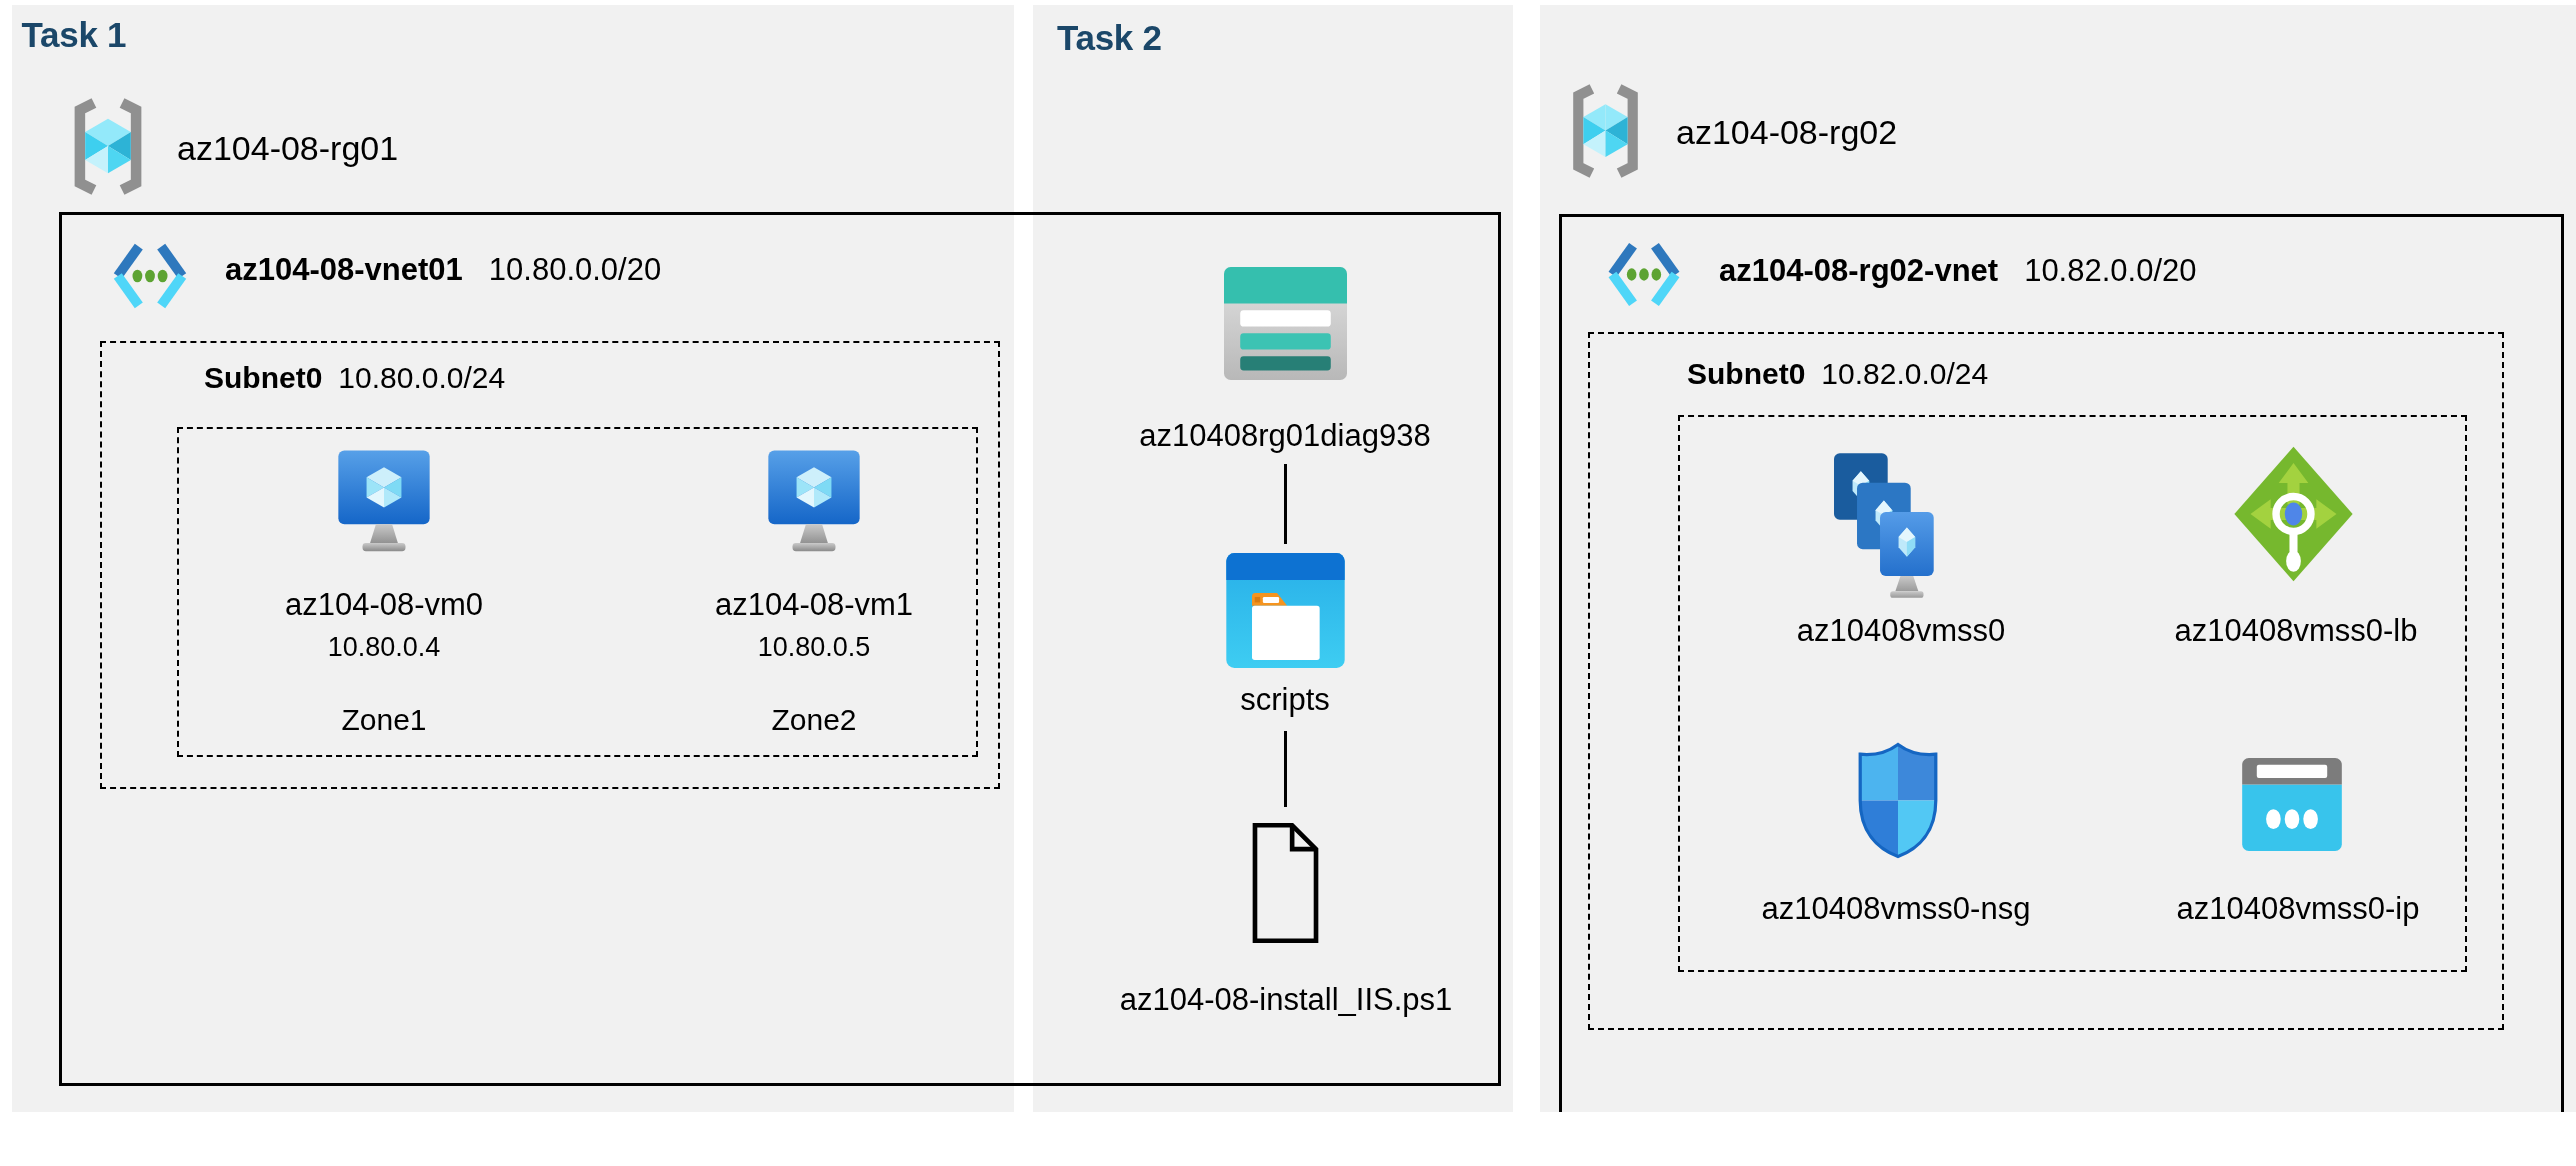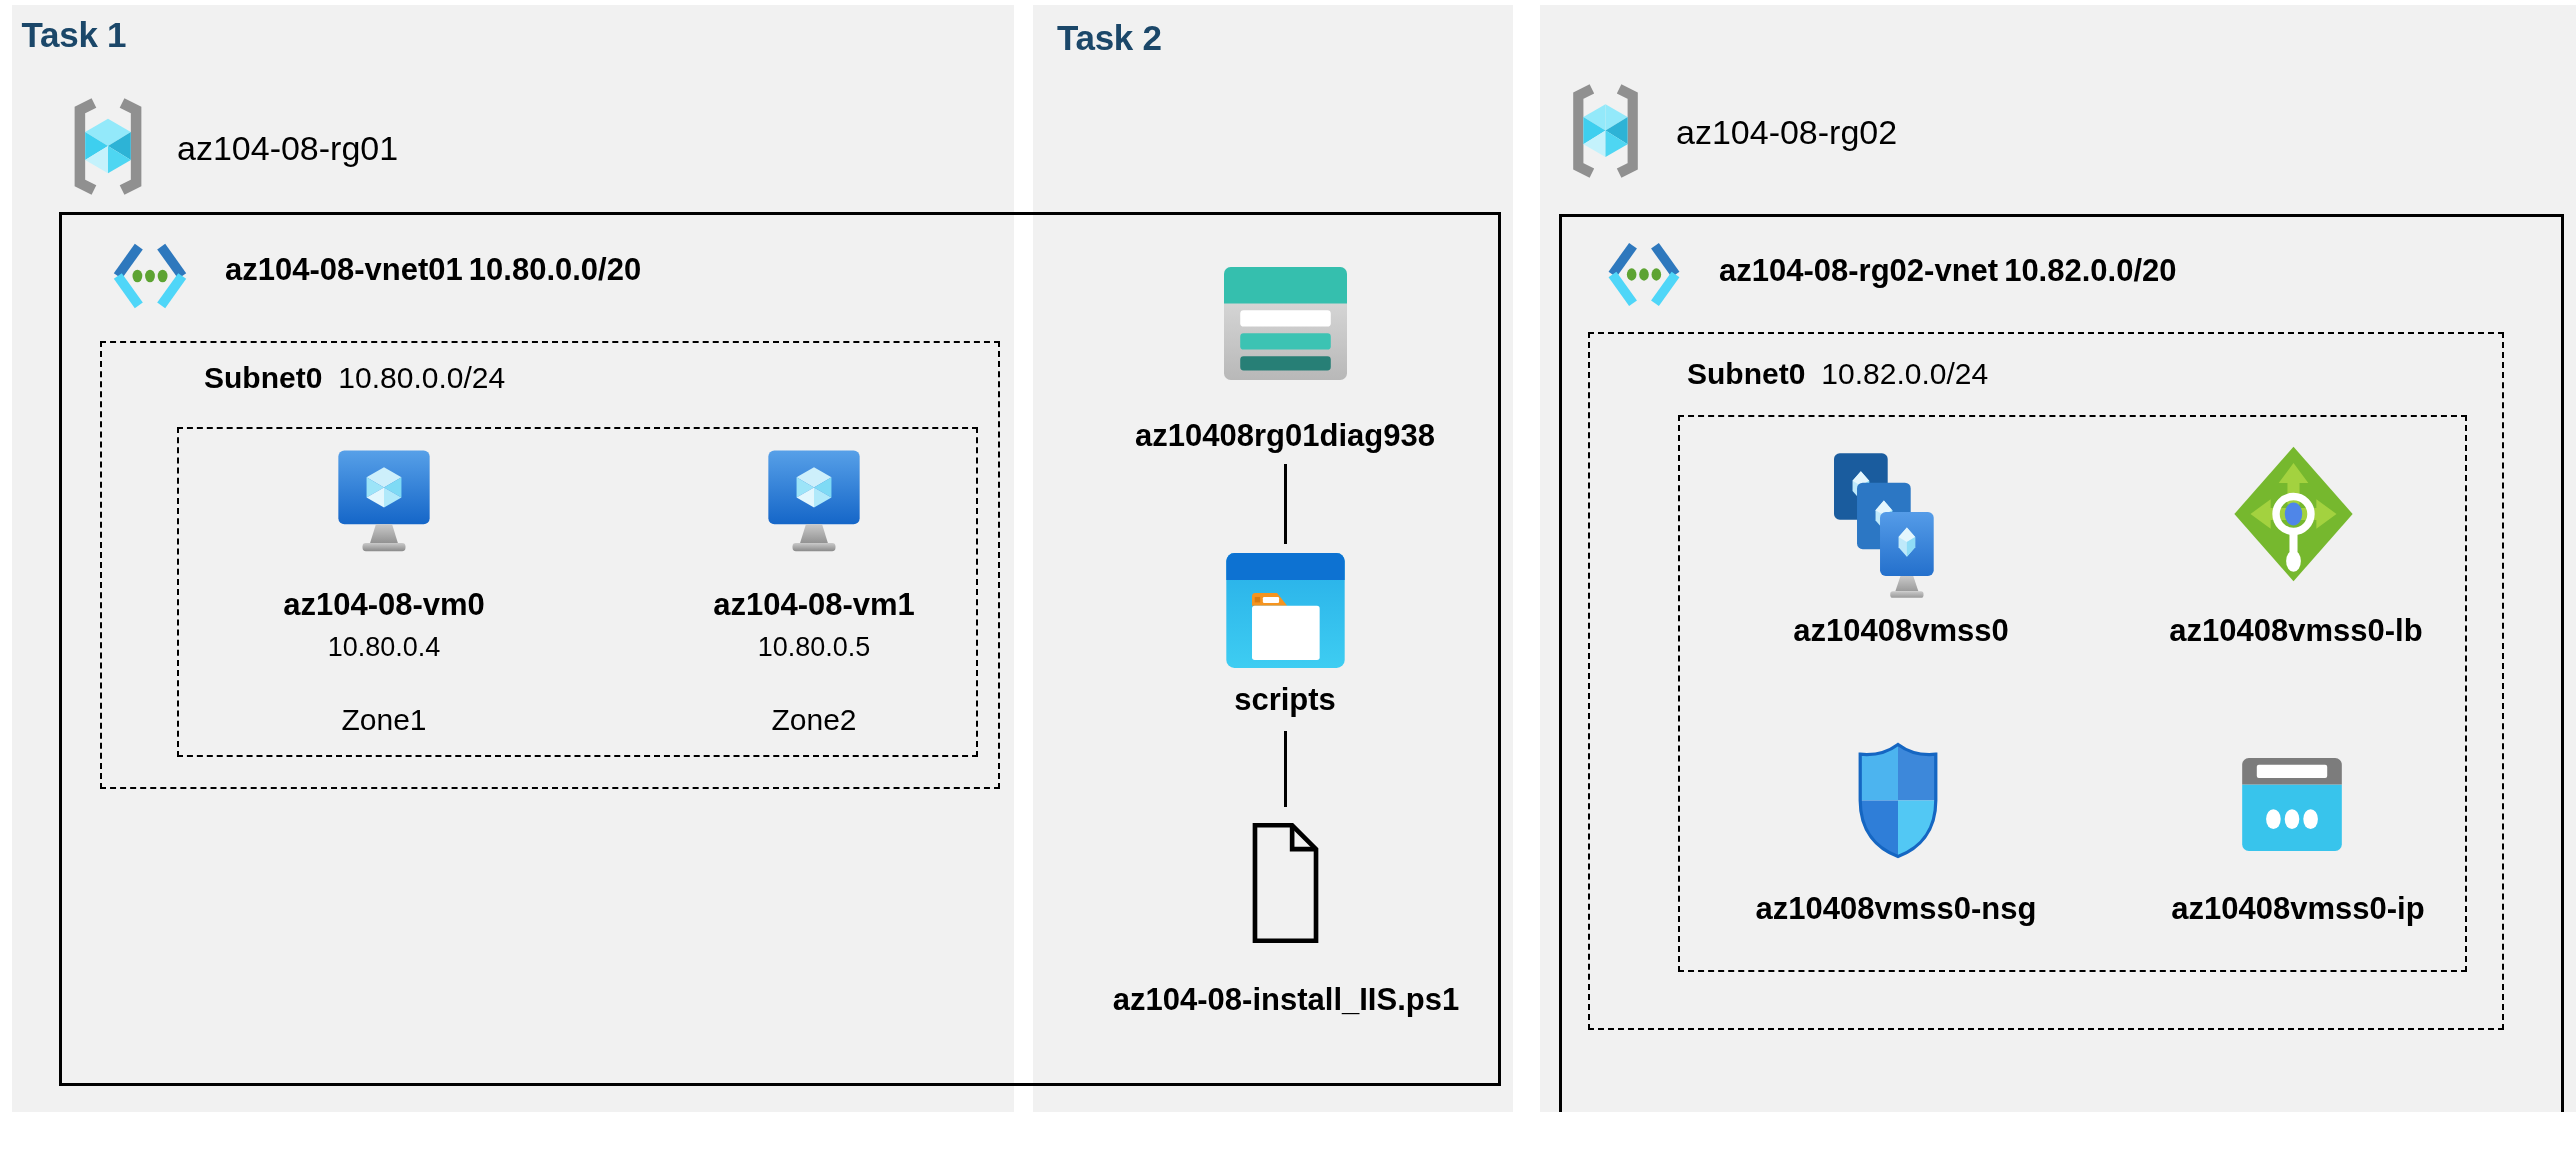--- a/index.html
+++ b/index.html
@@ -6,24 +6,24 @@
   #canvas{position:relative;width:2576px;height:1112px;background:#ffffff;overflow:hidden;
           font-family:"Liberation Sans", sans-serif;color:#000;}
   .panel{position:absolute;top:5.4px;height:1156px;background:#f1f1f1;}
   .task-title{position:absolute;font-size:35px;font-weight:bold;color:#1b4769;letter-spacing:-0.3px;white-space:nowrap;}
   .solid-box{position:absolute;border:3.4px solid #000;}
   .dashed-box{position:absolute;border:2.7px dashed #000;}
   .lbl{position:absolute;white-space:nowrap;}
   .b{font-weight:bold;}
   .rg-label{font-size:34px;font-weight:normal;line-height:38px;}
   .vnet-label{font-size:31px;line-height:35px;}
-  .vnet-label .cidr{font-weight:bold;margin-left:6px;}
+  .vnet-label .cidr{font-weight:normal;margin-left:26px;}
   .subnet-label{font-size:30px;line-height:34px;}
   .subnet-label .cidr{font-weight:normal;margin-left:16px;}
-  .res-label{font-size:31px;font-weight:bold;line-height:35px;transform:translateX(-50%);text-align:center;}
+  .res-label{font-size:31px;font-weight:normal;line-height:35px;transform:translateX(-50%);text-align:center;}
   .ip-label{font-size:27px;font-weight:normal;line-height:31px;transform:translateX(-50%);text-align:center;}
   .zone-label{font-size:30px;font-weight:normal;line-height:35px;transform:translateX(-50%);text-align:center;}
   .connector{position:absolute;width:2.7px;background:#000;}
   .icon{position:absolute;}
   svg{display:block;}
 </style>
 </head>
 <body>
 
 <div id="canvas">

